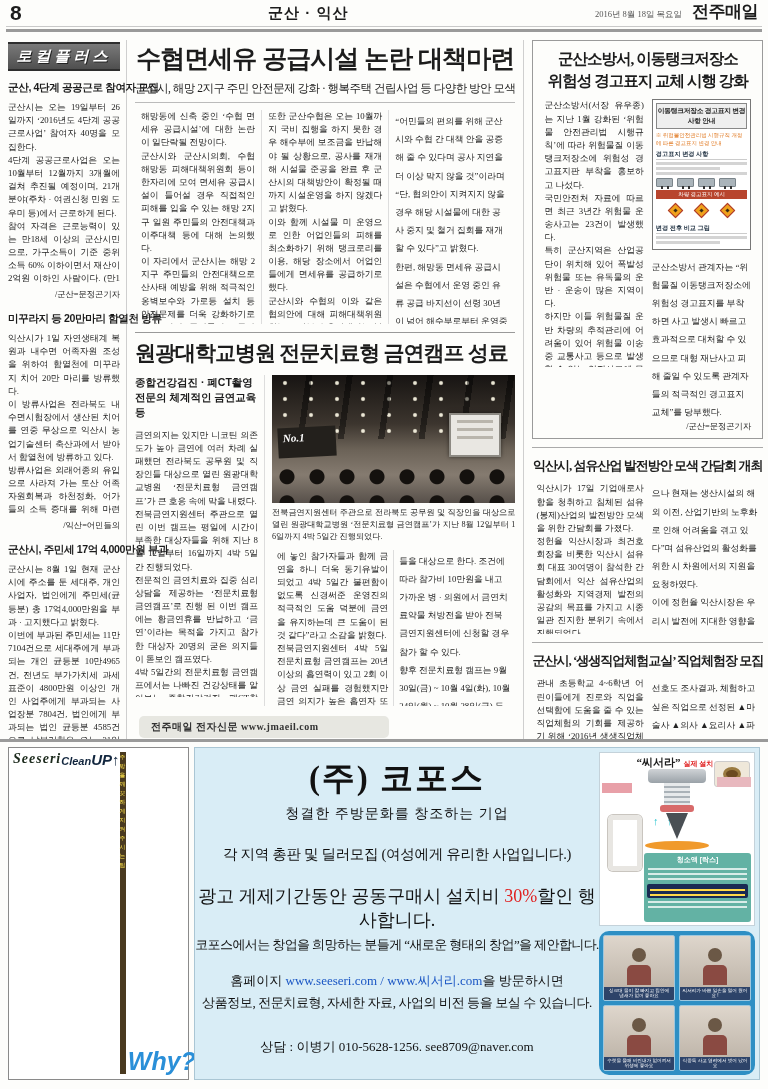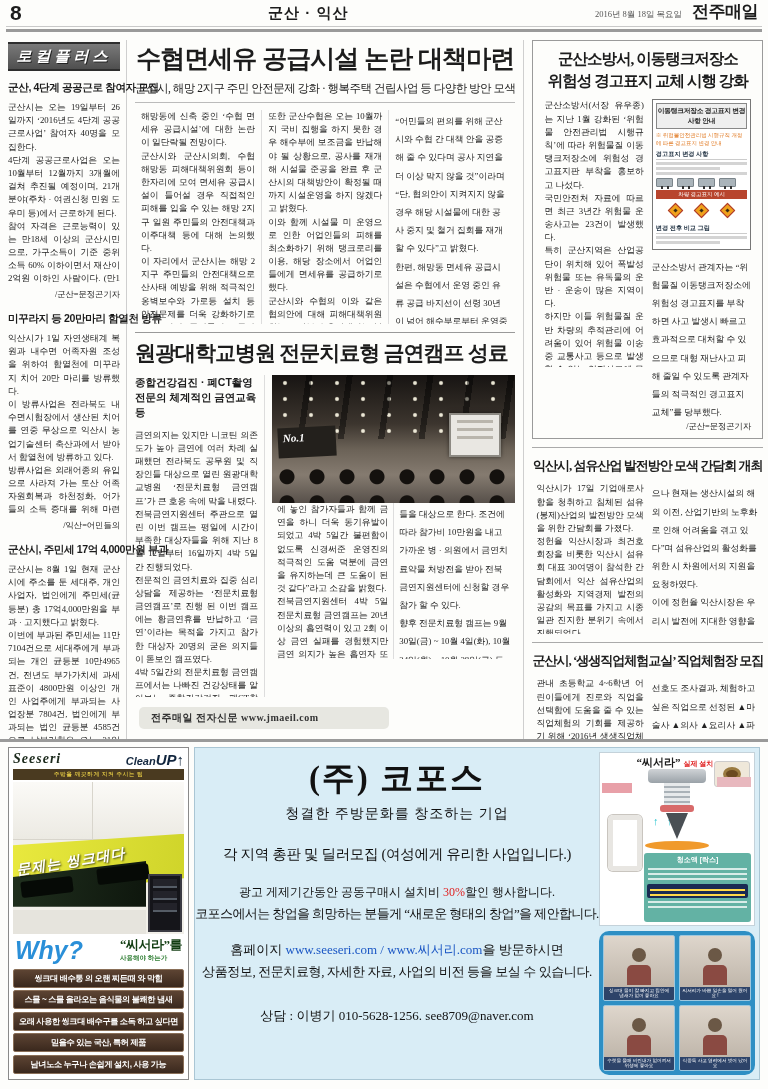--- a/index.html
+++ b/index.html
@@ -86,21 +86,21 @@
   .dia::after { content:""; position:absolute; inset:3px; background:#3a2a14; }
 
   .r-art { margin-top:9px; }
   .r-div { border-top:1px solid #aaa; margin:8px 0 0; }
   .r-title { font-weight:bold; font-size:13px; letter-spacing:-1px; text-align:center; white-space:nowrap; margin:6px 0 7px; }
   .r-body .tc { max-height:152px; }
   .job .tc { max-height:176px; }
 
   
   .ads { height:349px; display:flex; gap:5px; padding:5px 8px 8px; border-top:3px solid #9a9a9a; background:#fdfdfb; }
-  .ad-ss { width:181px; border:1px solid #8a8a8a; background:#fff; padding:3px 4px; display:flex; flex-direction:column; }
+  .ad-ss { width:181px; border:1px solid #8a8a8a; background:#fff; padding:3px 4px; display:flex; }
   .ss-top { display:flex; justify-content:space-between; align-items:flex-start; }
   .ss-brand { font-weight:bold; font-style:italic; font-size:14px; letter-spacing:1px; color:#1c2a1c; }
   .ss-clean { font-family:"Liberation Sans",sans-serif; font-style:italic; font-weight:bold; color:#12263e; font-size:11px; }
   .ss-clean b { font-size:15px; }
   .ss-banner { background:#4a3a20; color:#ffe34a; font-size:5.8px; text-align:center; padding:1px 0; margin:1px 0 2px; letter-spacing:0.5px; }
   .ss-photo { height:152px; position:relative; background:#f1efe9; overflow:hidden; }
   .ss-cab { position:absolute; inset:0 0 62% 0; background:linear-gradient(#fbfaf7,#eceae3); border-bottom:1px solid #d8d5cc; }
   .ss-cab::after { content:""; position:absolute; left:46%; top:0; bottom:0; width:1px; background:#d8d5cc; }
   .ss-yellow { position:absolute; left:0; right:0; top:34%; height:42%; background:linear-gradient(100deg,#e9e93e,#cfd42a); clip-path:polygon(0 18%,100% 0,100% 70%,0 100%); }
   .ss-counter { position:absolute; left:0; right:22%; top:52%; height:30%; background:linear-gradient(100deg,#20301e,#0e160d); clip-path:polygon(0 35%,100% 0,100% 100%,0 100%); }
@@ -118,21 +118,21 @@
   .ss-bullets { margin-top:1px; }
   .ss-bar { background:linear-gradient(#5d4433,#3a281d); border:1px solid #8a6f58; border-radius:2px; color:#fff;
             font-family:"Liberation Sans",sans-serif; font-weight:bold; font-size:8.2px; letter-spacing:-0.4px;
             text-align:center; padding:3px 1px; margin-top:2.5px; white-space:nowrap; overflow:hidden; }
 
   .ad-kp { flex:1; display:flex; background:#d9edf6; border:1px solid #aac6d4; }
   .kp-main { flex:1; text-align:center; padding-top:8px; color:#111; }
   .kp-title { font-size:33px; font-weight:bold; letter-spacing:2px; }
   .kp-slogan { font-size:14px; margin-top:4px; letter-spacing:1px; }
   .kp-line1 { font-size:14.5px; margin-top:22px; letter-spacing:-0.3px; }
-  .kp-line2 { font-size:12px; margin-top:20px; }
+  .kp-line2 { font-size:18px; margin-top:20px; }
   .kp-line2 .red { color:#e02020; }
   .kp-line3 { font-size:13px; margin-top:4px; letter-spacing:-0.6px; }
   .kp-line4 { font-size:13px; margin-top:18px; }
   .kp-line4 .url { color:#1a56c4; }
   .kp-line5 { font-size:13px; margin-top:4px; letter-spacing:-0.4px; }
   .kp-contact { font-size:13px; margin-top:26px; }
 
   .kp-side { width:160px; display:flex; flex-direction:column; gap:5px; padding:4px 4px 4px 0; }
   .install { flex:1.25; background:#fff; border:1px solid #c4d2da; position:relative; overflow:hidden; padding-top:2px; }
   .install-hd { text-align:center; font-weight:bold; font-size:11px; }
@@ -245,20 +245,21 @@
             <div class="photo-lights"></div>
             <div class="photo-beams"></div>
             <div class="photo-screen">
                 <i></i>
                 <i></i>
                 <i></i>
               </div>
             <div class="photo-banner">No.1</div>
             <div class="photo-heads"></div>
           </div>
+          <div class="camp-caption">전북금연지원센터 주관으로 전라북도 공무원 및 직장인을 대상으로 열린 원광대학교병원 ‘전문치료형 금연캠프’가 지난 8월 12일부터 16일까지 4박 5일간 진행되었다.</div>
           <div class="camp-cols">
             <div class="ccol jtext">에 놓인 참가자들과 함께 금연을 하니 더욱 동기유발이 되었고 4박 5일간 불편함이 없도록 신경써준 운영진의 적극적인 도움 덕분에 금연을 유지하는데 큰 도움이 된 것 같다”라고 소감을 밝혔다.
 전북금연지원센터 4박 5일 전문치료형 금연캠프는 20년 이상의 흡연력이 있고 2회 이상 금연 실패를 경험했지만 금연 의지가 높은 흡연자 또는 흡연 관련 질병(폐암, 후두암, 심근경색증, 협심증, 뇌졸중 등) 진단 후에도 지속적인 담배를 끊지 못하는 흡연자</div>
             <div class="ccol">
               <span class="jtext">들을 대상으로 한다. 조건에 따라 참가비 10만원을 내고 가까운 병 · 의원에서 금연치료약물 처방전을 받아 전북금연지원센터에 신청할 경우 참가 할 수 있다.
 향후 전문치료형 캠프는 9월 30일(금) ~ 10월 4일(화), 10월 24일(월) ~ 10월 28일(금) 두 번의 캠프가 남아있다.
 캠프에 대한 문의 및 참가 신청은 전화(833-9030 또는 859-2403)로 하면 된다.</span>
               
             </div>
           </div>

